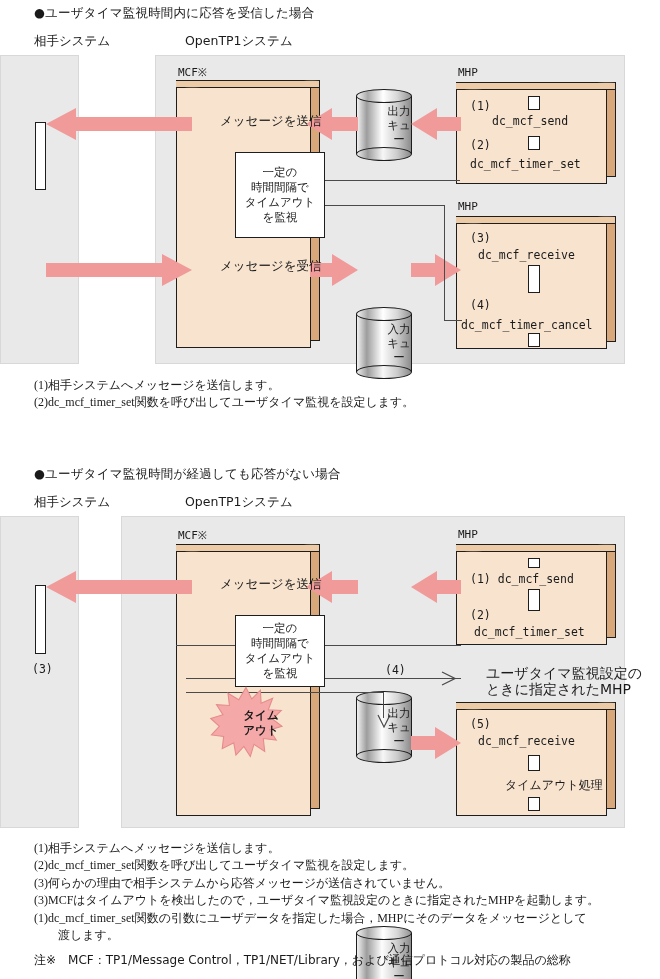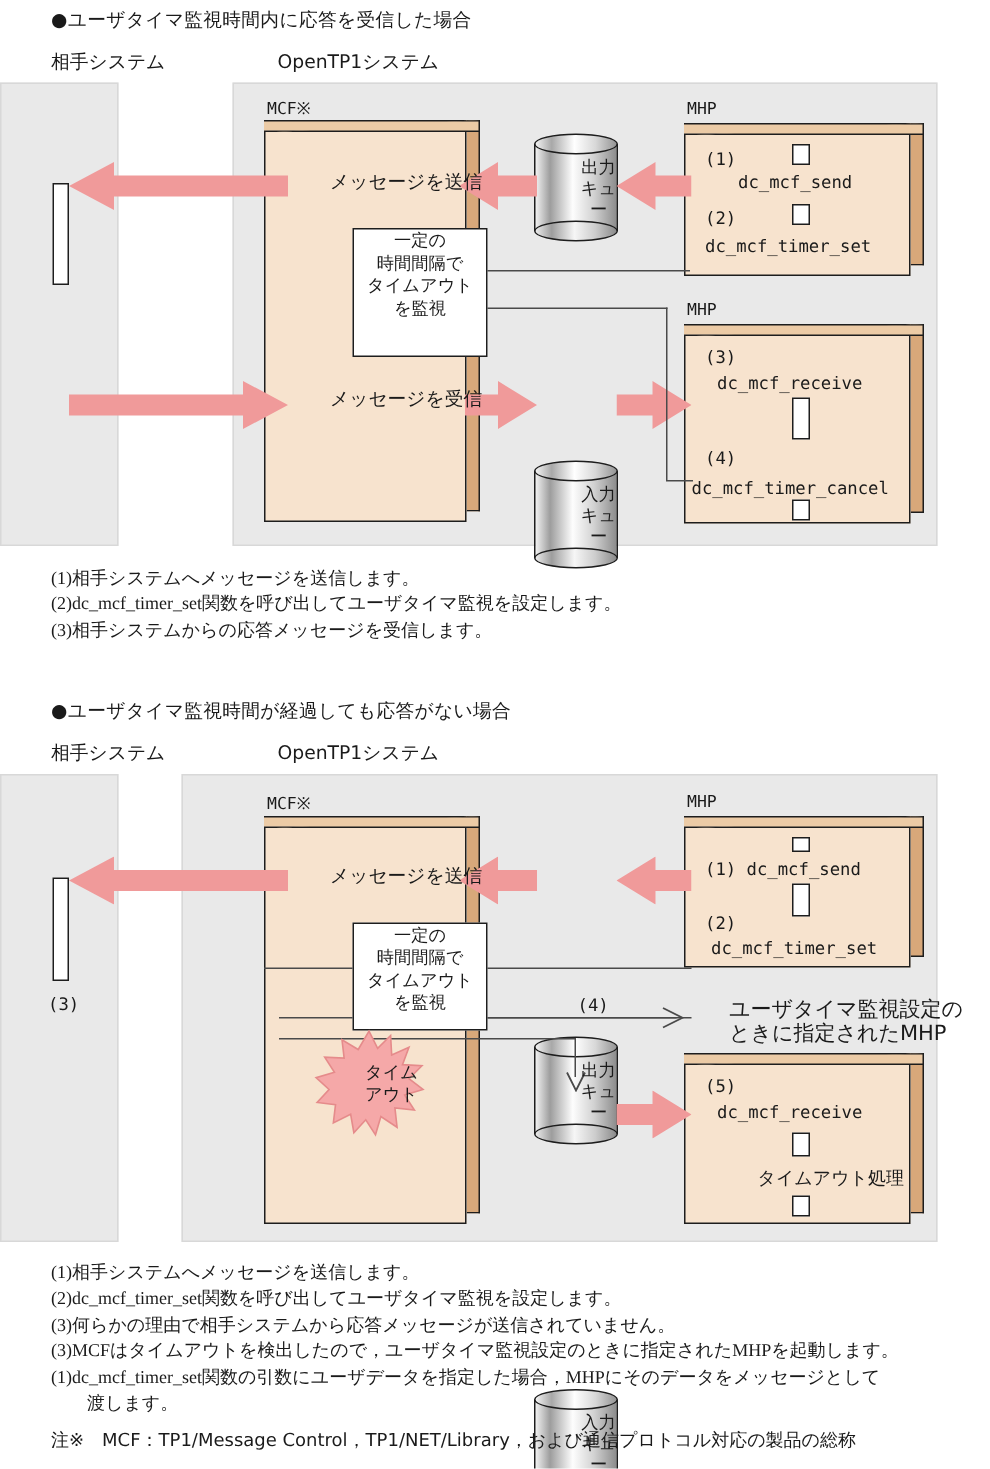--- a/index.html
+++ b/index.html
@@ -37,21 +37,21 @@
   }
   .box3d .topf2{
     position:absolute;left:0;top:0;right:0;height:8px;
     background:#eccba6;border-top:1.4px solid #1d1d1d;box-sizing:border-box;
   }
   .boxcap{font-size:11px;white-space:nowrap;}
 
   
   .whitebox{
     background:#ffffff;border:1.2px solid #1d1d1d;box-sizing:border-box;
-    display:flex;flex-direction:column;align-items:center;
+    display:flex;flex-direction:column;align-items:center;justify-content:center;
     font-size:11.5px;line-height:15px;text-align:center;
   }
 
   
   .wbar{background:#ffffff;border:1.1px solid #1d1d1d;box-sizing:border-box;}
 
   
   .wsq{background:#ffffff;border:1.1px solid #1d1d1d;box-sizing:border-box;}
 
   
@@ -70,21 +70,21 @@
     background:linear-gradient(to right,#f4f4f4 0%,#a8a8a8 20%,#ffffff 48%,#d8d8d8 74%,#949494 100%);
     border:1.1px solid #1d1d1d;box-sizing:border-box;
   }
   .cyl .bot{
     position:absolute;left:0;right:0;bottom:0;height:14px;border-radius:50%;
     background:linear-gradient(to right,#ececec 0%,#9d9d9d 20%,#f6f6f6 48%,#cccccc 74%,#8a8a8a 100%);
     border:1.1px solid #1d1d1d;box-sizing:border-box;
   }
   .cyl .cap{
     position:absolute;left:0;right:0;top:50%;transform:translateY(-50%);
-    text-align:center;font-size:11.5px;line-height:14px;z-index:3;
+    text-align:center;font-size:11.5px;line-height:14px;z-index:3;font-family:Liberation Serif, serif;
   }
 
   
   .parrow{position:absolute;}
   .parrow svg{display:block;}
 
   
   .ln{position:absolute;background:#4a4a4a;}
   .lnh{height:1.1px;}
   .lnv{width:1.1px;}
@@ -222,21 +222,20 @@
 <div class="abs ln lnh" style="left:300px;top:205px;width:145px;"></div>
 <div class="abs ln lnv" style="left:444px;top:205px;height:115px;"></div>
 <div class="abs ln lnh" style="left:444px;top:320px;width:18px;"></div>
 <svg class="abs" style="left:292px;top:197px;" width="14" height="16" viewBox="0 0 14 16">
   <polyline points="14,2 2,8.5 14,15" fill="none" stroke="#4a4a4a" stroke-width="1.2"></polyline>
 </svg>
 
 <div class="abs expl jp" style="left:4px;top:377px;">
   <div>(1)相手システムへメッセージを送信します。</div>
   <div>(2)dc_mcf_timer_set関数を呼び出してユーザタイマ監視を設定します。</div>
-  <div>(3)相手システムからの応答メッセージを受信します。</div>
 </div>
 
 <div class="abs jp sec-title" style="left:4px;top:466px;">●ユーザタイマ監視時間が経過しても応答がない場合</div>
 
 <div class="abs jp col-label" style="left:4px;top:494px;">相手システム</div>
 <div class="abs jp col-label" style="left:155px;top:494px;">OpenTP1システム</div>
 
 <div class="abs panel" style="left:0px;top:516px;width:79px;height:312px;"></div>
 <div class="abs panel" style="left:121px;top:516px;width:504px;height:312px;"></div>
 
@@ -253,21 +252,21 @@
 
 <div class="abs jp bigjp" style="left:190px;top:576px;z-index:5;">メッセージを送信</div>
 
 <div class="abs whitebox jp" style="left:205px;top:615px;width:90px;height:72px;z-index:5;">
   <span>一定の</span>
   <span>時間間隔で</span>
   <span>タイムアウト</span>
   <span>を監視</span>
 </div>
 
-<div class="burst" style="left:200px;top:686px;width:92px;height:72px;z-index:6;">
+<div class="burst" style="left:200px;top:686px;width:92px;height:72px;z-index:6;font-weight:bold;">
   <svg width="92" height="72" viewBox="0 0 100 100" style="position:absolute;left:0;top:0;">
     <polygon fill="#f5a8a8" stroke="#e58b8b" stroke-width="1.5" points="50,2 58,18 70,6 71,24 87,17 81,33 99,34 87,46 100,56 83,61 92,75 74,73 76,91 61,81 56,98 47,84 36,96 33,79 17,87 19,70 2,68 13,56 1,45 18,40 9,26 27,27 25,10 40,19"></polygon>
   </svg>
   <div class="txt jp">
     <div>タイム</div>
     <div>アウト</div>
   </div>
 </div>
 
 <div class="abs cyl" style="left:356px;top:547px;width:56px;height:72px;">

